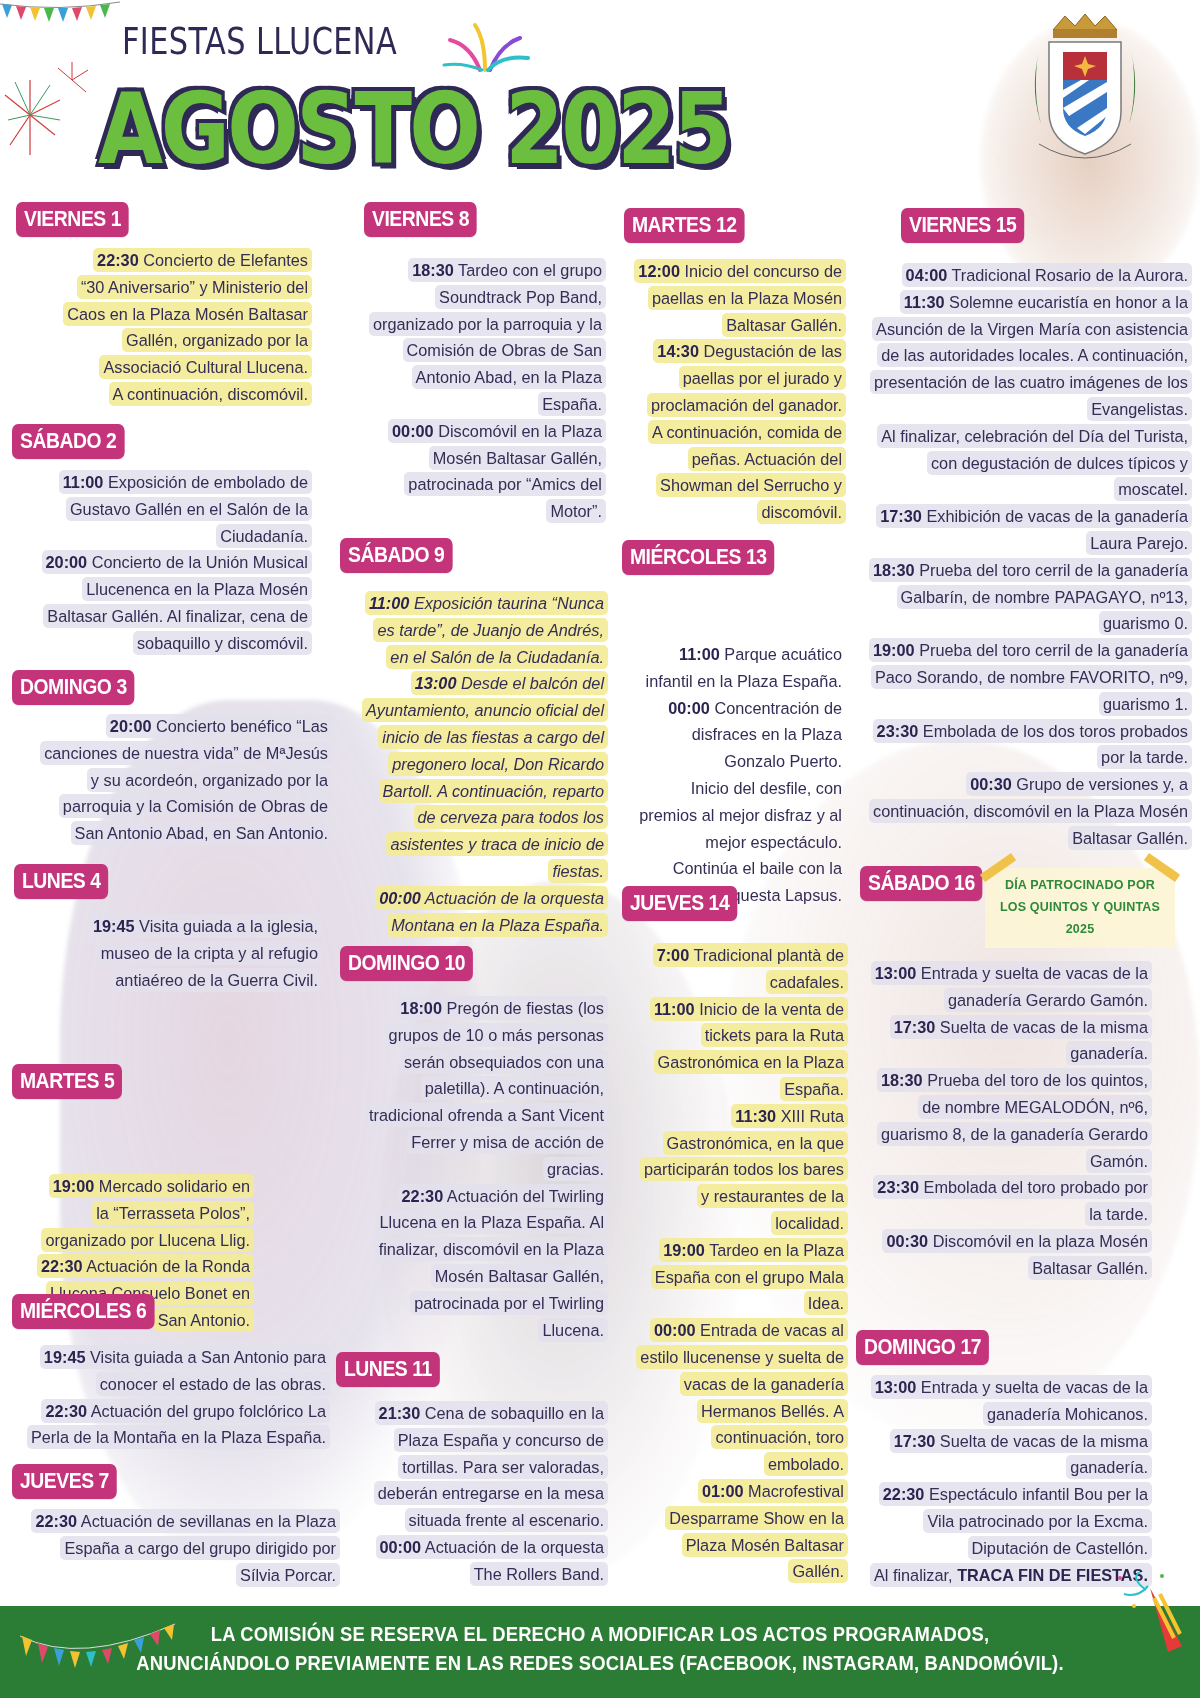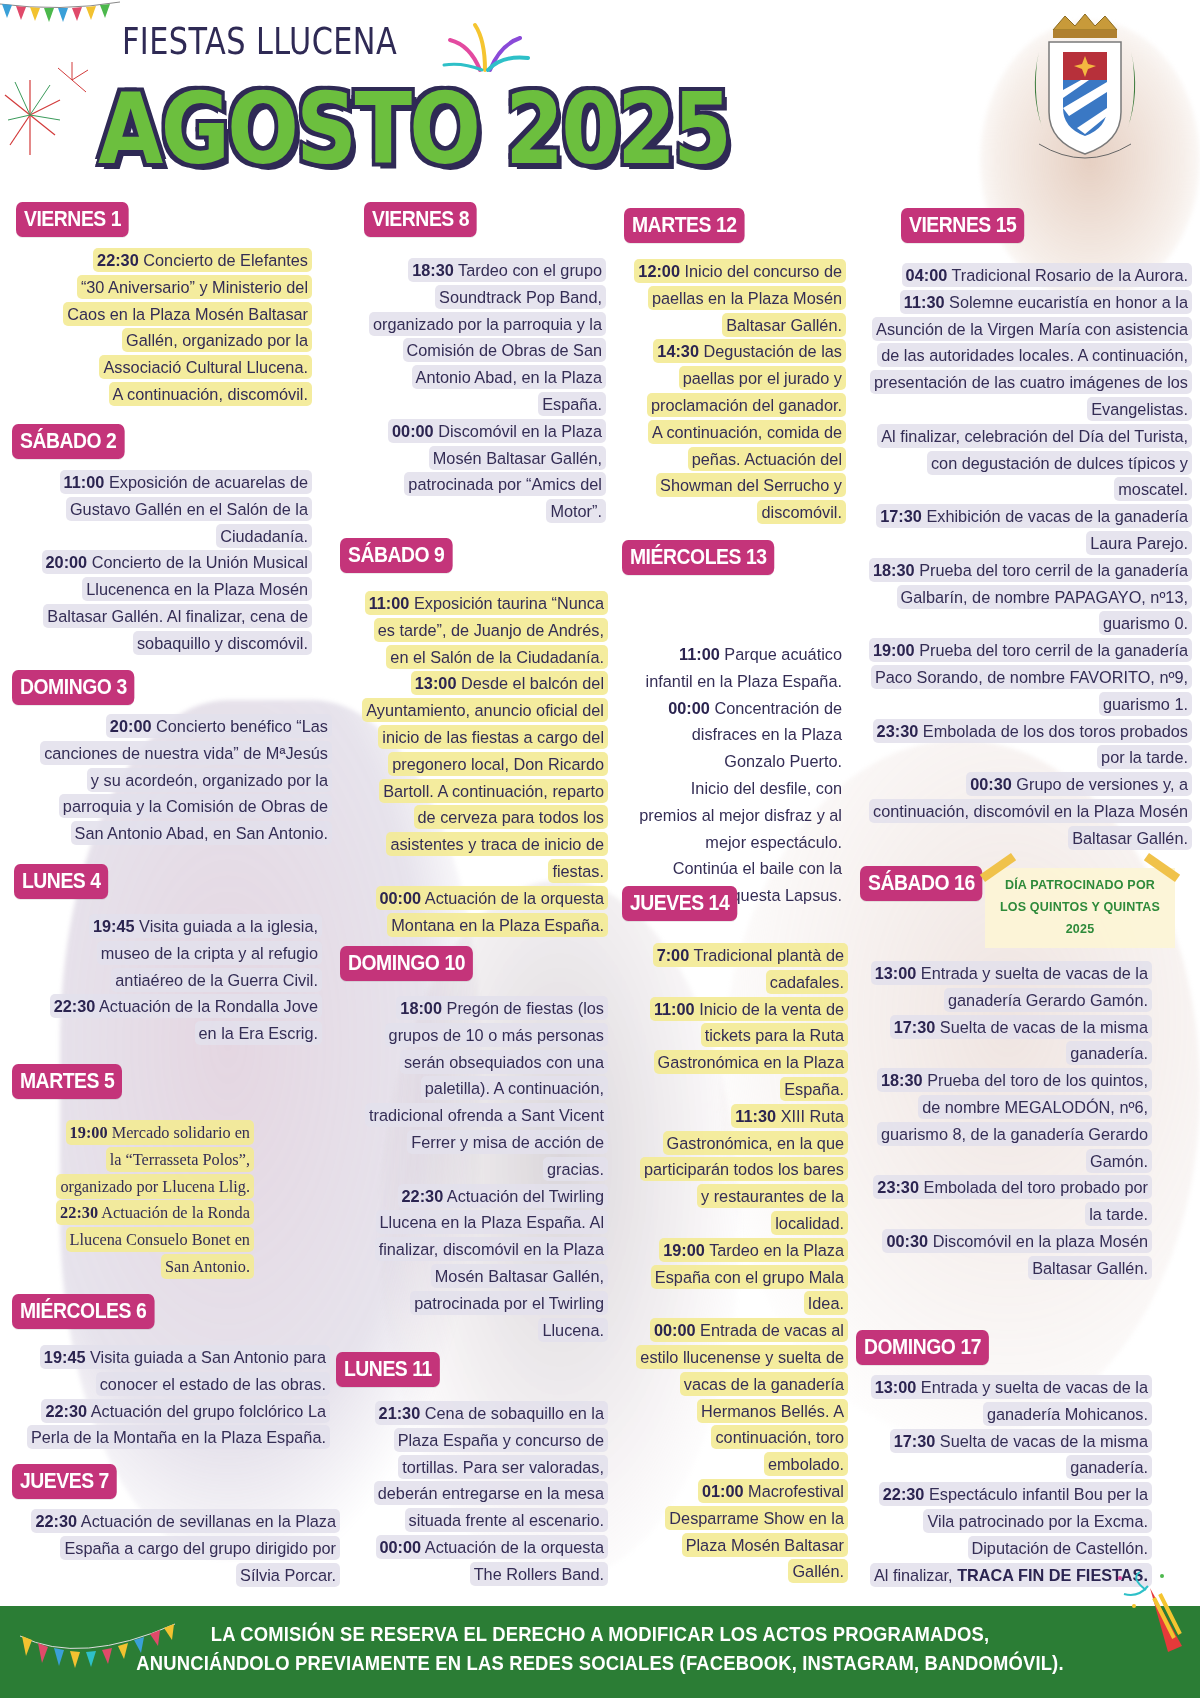--- a/index.html
+++ b/index.html
@@ -166,48 +166,47 @@
   <div class="events yellow" style="margin-top:0" id="ev-0">
       <div class="ev"><span class="ev-line"><span class="ev-time">22:30</span> <span>Concierto de Elefantes</span></span><br><span class="ev-line"><span>“30 Aniversario” y Ministerio del</span></span><br><span class="ev-line"><span>Caos en la Plaza Mosén Baltasar</span></span><br><span class="ev-line"><span>Gallén, organizado por la</span></span><br><span class="ev-line"><span>Associació Cultural Llucena.</span></span><br><span class="ev-line"><span>A continuación, discomóvil.</span></span><br></div>
     </div>
 </div>
 
 <div class="day" style="left:12px; top:424px;">
   <div class="day-badge">SÁBADO 2</div>
 </div>
 <div class="day" style="left:12px; top:469px; width:300px;">
   <div class="events gray" style="margin-top:0">
-      <div class="ev"><span class="ev-line"><span class="ev-time">11:00</span> <span>Exposición de acuarelas de</span></span><br><span class="ev-line"><span>Gustavo Gallén en el Salón de la</span></span><br><span class="ev-line"><span>Ciudadanía.</span></span><br></div>
+      <div class="ev"><span class="ev-line"><span class="ev-time">11:00</span> <span>Exposición de embolado de</span></span><br><span class="ev-line"><span>Gustavo Gallén en el Salón de la</span></span><br><span class="ev-line"><span>Ciudadanía.</span></span><br></div>
       <div class="ev"><span class="ev-line"><span class="ev-time">20:00</span> <span>Concierto de la Unión Musical</span></span><br><span class="ev-line"><span>Llucenenca en la Plaza Mosén</span></span><br><span class="ev-line"><span>Baltasar Gallén. Al finalizar, cena de</span></span><br><span class="ev-line"><span>sobaquillo y discomóvil.</span></span><br></div>
     </div>
 </div>
 
 <div class="day" style="left:12px; top:670px;">
   <div class="day-badge">DOMINGO 3</div>
 </div>
 <div class="day" style="left:12px; top:713px; width:320px;">
   <div class="events gray" style="margin-top:0">
       <div class="ev"><span class="ev-line"><span class="ev-time">20:00</span> <span>Concierto benéfico “Las</span></span><br><span class="ev-line"><span>canciones de nuestra vida” de MªJesús</span></span><br><span class="ev-line"><span>y su acordeón, organizado por la</span></span><br><span class="ev-line"><span>parroquia y la Comisión de Obras de</span></span><br><span class="ev-line"><span>San Antonio Abad, en San Antonio.</span></span><br></div>
     </div>
 </div>
 
 <div class="day" style="left:14px; top:864px;">
   <div class="day-badge">LUNES 4</div>
 </div>
 <div class="day" style="left:12px; top:913px; width:310px;">
   <div class="events gray" style="margin-top:0">
       <div class="ev"><span class="ev-line"><span class="ev-time">19:45</span> <span>Visita guiada a la iglesia,</span></span><br><span class="ev-line"><span>museo de la cripta y al refugio</span></span><br><span class="ev-line"><span>antiaéreo de la Guerra Civil.</span></span><br></div>
-      <div class="ev"><span class="ev-line"><span class="ev-time">22:30</span> <span>Actuación de la Rondalla Jove</span></span><br><span class="ev-line"><span>en la Era Escrig.</span></span><br></div>
     </div>
 </div>
 
 <div class="day" style="left:12px; top:1064px;">
   <div class="day-badge">MARTES 5</div>
 </div>
-<div class="day" style="left:14px; top:1120px; width:240px;font-family:Liberation Serif, serif;">
+<div class="day" style="left:14px; top:1173px; width:240px;">
   <div class="events yellow" style="margin-top:0">
       <div class="ev"><span class="ev-line"><span class="ev-time">19:00</span> <span>Mercado solidario en</span></span><br><span class="ev-line"><span>la “Terrasseta Polos”,</span></span><br><span class="ev-line"><span>organizado por Llucena Llig.</span></span><br></div>
       <div class="ev"><span class="ev-line"><span class="ev-time">22:30</span> <span>Actuación de la Ronda</span></span><br><span class="ev-line"><span>Llucena Consuelo Bonet en</span></span><br><span class="ev-line"><span>San Antonio.</span></span><br></div>
     </div>
 </div>
 
 <div class="day" style="left:12px; top:1294px;">
   <div class="day-badge">MIÉRCOLES 6</div>
 </div>
 <div class="day" style="left:10px; top:1344px; width:320px;">
@@ -232,21 +231,21 @@
 <div class="day" style="left:336px; top:257px; width:270px;">
   <div class="events gray" style="margin-top:0">
       <div class="ev"><span class="ev-line"><span class="ev-time">18:30</span> <span>Tardeo con el grupo</span></span><br><span class="ev-line"><span>Soundtrack Pop Band,</span></span><br><span class="ev-line"><span>organizado por la parroquia y la</span></span><br><span class="ev-line"><span>Comisión de Obras de San</span></span><br><span class="ev-line"><span>Antonio Abad, en la Plaza</span></span><br><span class="ev-line"><span>España.</span></span><br></div>
       <div class="ev"><span class="ev-line"><span class="ev-time">00:00</span> <span>Discomóvil en la Plaza</span></span><br><span class="ev-line"><span>Mosén Baltasar Gallén,</span></span><br><span class="ev-line"><span>patrocinada por “Amics del</span></span><br><span class="ev-line"><span>Motor”.</span></span><br></div>
     </div>
 </div>
 
 <div class="day" style="left:340px; top:538px;">
   <div class="day-badge">SÁBADO 9</div>
 </div>
-<div class="day" style="left:336px; top:590px; width:272px;">
+<div class="day" style="left:336px; top:590px; width:272px;font-style:italic;">
   <div class="events yellow" style="margin-top:0">
       <div class="ev"><span class="ev-line"><span class="ev-time">11:00</span> <span>Exposición taurina “Nunca</span></span><br><span class="ev-line"><span>es tarde”, de Juanjo de Andrés,</span></span><br><span class="ev-line"><span>en el Salón de la Ciudadanía.</span></span><br></div>
       <div class="ev"><span class="ev-line"><span class="ev-time">13:00</span> <span>Desde el balcón del</span></span><br><span class="ev-line"><span>Ayuntamiento, anuncio oficial del</span></span><br><span class="ev-line"><span>inicio de las fiestas a cargo del</span></span><br><span class="ev-line"><span>pregonero local, Don Ricardo</span></span><br><span class="ev-line"><span>Bartoll. A continuación, reparto</span></span><br><span class="ev-line"><span>de cerveza para todos los</span></span><br><span class="ev-line"><span>asistentes y traca de inicio de</span></span><br><span class="ev-line"><span>fiestas.</span></span><br></div>
       <div class="ev"><span class="ev-line"><span class="ev-time">00:00</span> <span>Actuación de la orquesta</span></span><br><span class="ev-line"><span>Montana en la Plaza España.</span></span><br></div>
     </div>
 </div>
 
 <div class="day" style="left:340px; top:946px;">
   <div class="day-badge">DOMINGO 10</div>
 </div>

